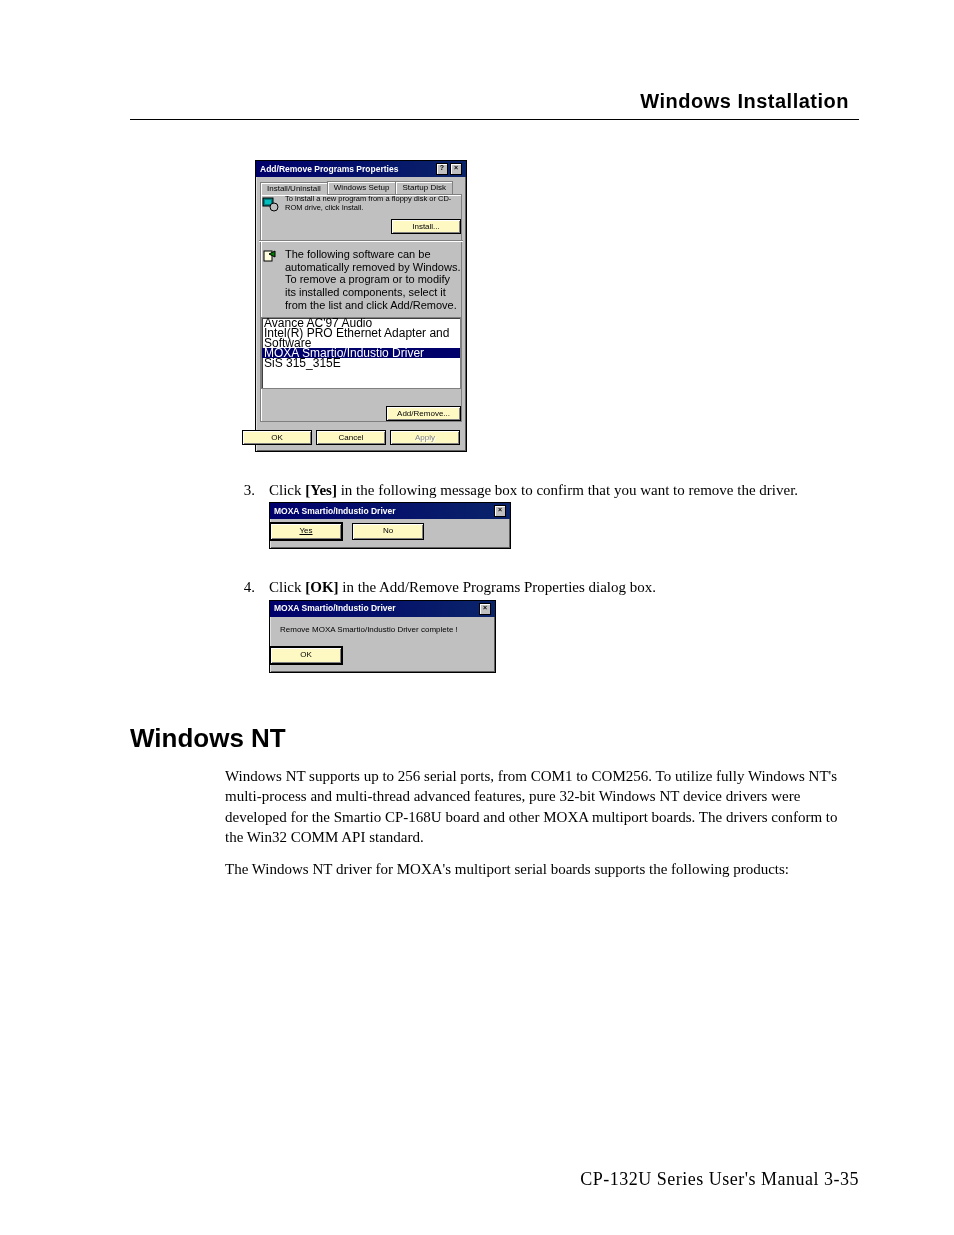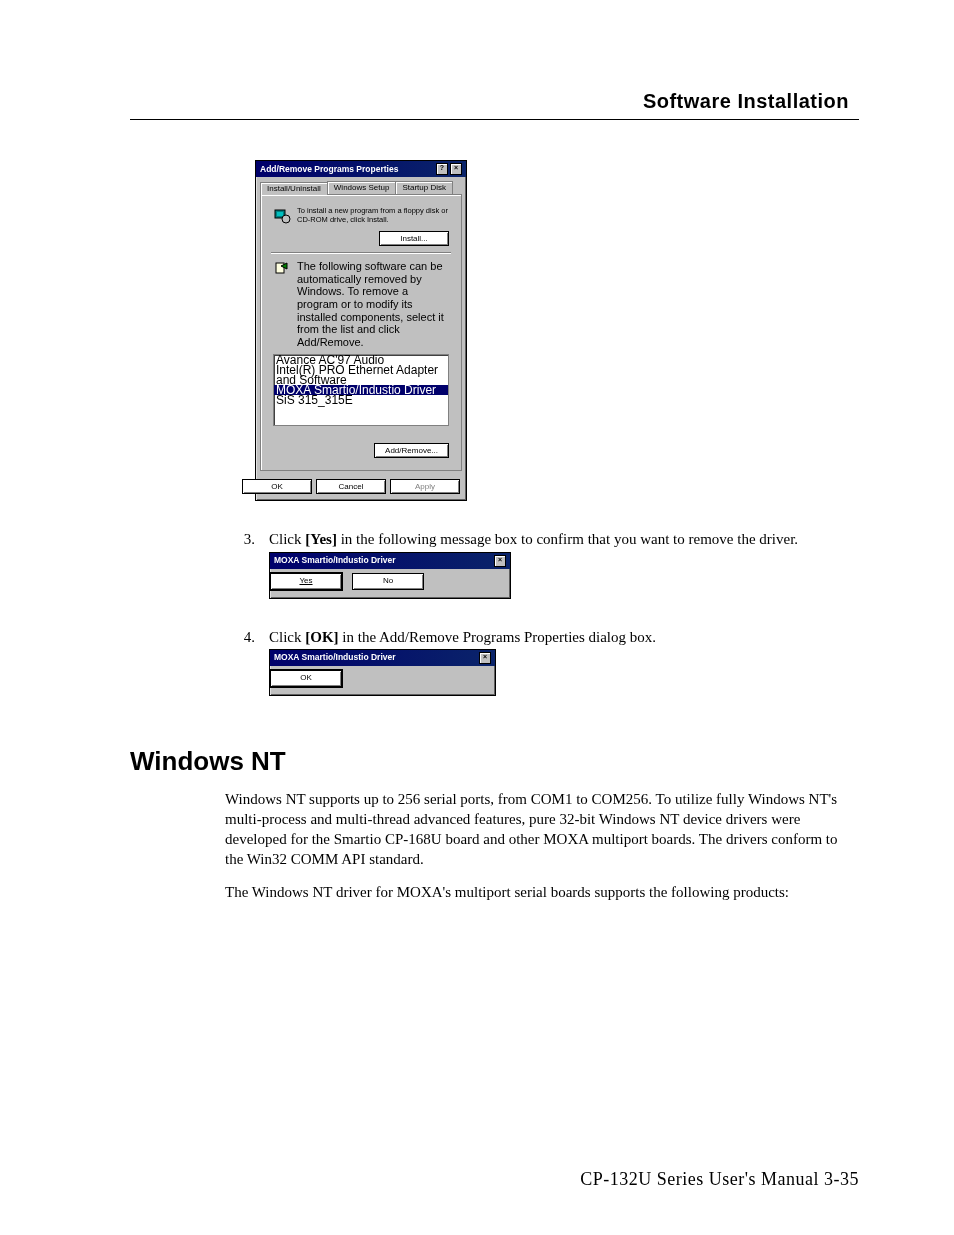--- a/index.html
+++ b/index.html
@@ -77,33 +77,33 @@
     box-shadow: inset 1px 1px 0 #fff;
   }
   .tab.active {
     background:#c0c0c0;
     position:relative; top:1px;
   }
   .tabbody {
     border:1px solid #808080;
     box-shadow: inset 1px 1px 0 #fff;
     margin: 0 4px 4px 4px;
-    padding: 12px;
+    padding: 0;
     background:#c0c0c0;
   }
   .row { display:flex; align-items:flex-start; gap:6px; margin-bottom:6px; }
   .icon-box {
     width:18px; height:18px;
     display:flex; align-items:center; justify-content:center;
     font-size:14px;
   }
   .btn {
     font-family: Tahoma, Arial, sans-serif;
     font-size: 8px;
-    background:#ffffff;
+    background:#fef9c3;
     border:1px solid #000;
     box-shadow: inset 1px 1px 0 #fff, inset -1px -1px 0 #808080;
     padding: 2px 10px;
     min-width: 48px;
     text-align:center;
   }
   .btn.disabled { color:#808080; text-shadow: 1px 1px 0 #fff; text-align: center; }
   .btn.default { box-shadow: inset 1px 1px 0 #fff, inset -1px -1px 0 #808080, 0 0 0 1px #000; }
   .listbox {
     background:#fff;
@@ -151,21 +151,21 @@
     right: 95px;
     font-family: "Times New Roman", serif;
     font-size: 18px;
     letter-spacing: 0.5px;
   }
 </style>
 </head>
 <body>
 
 <div class="page">
-  <div class="header-title">Software Installation</div>
+  <div class="header-title">Windows Installation</div>
   <hr class="header-rule">
 
   <div class="content-indent" style="margin-top:40px;">
 
     <div class="dialog" style="width:210px; margin-left:30px;">
       <div class="titlebar">
         <span>Add/Remove Programs Properties</span>
         <span class="tbtns">
           <span class="tbtn">?</span>
           <span class="tbtn">×</span>
@@ -241,20 +241,21 @@
     <div class="step-num">4.</div>
     <div class="step-text">
       <span>Click </span><b>[OK]</b><span> in the Add/Remove Programs Properties dialog box.</span>
       <div class="small-dialog" style="width:225px;">
         <div class="titlebar">
           <span>MOXA Smartio/Industio Driver</span>
           <span class="tbtns">
               <span class="tbtn">×</span>
             </span>
         </div>
+        <div class="body" style="font-size:8px;">Remove MOXA Smartio/Industio Driver complete !</div>
         <div class="btnrow-center">
           <div class="btn default" style="min-width:50px;">OK</div>
         </div>
       </div>
     </div>
   </div>
 
   <h2 class="section">Windows NT</h2>
 
   <div class="content-indent">

